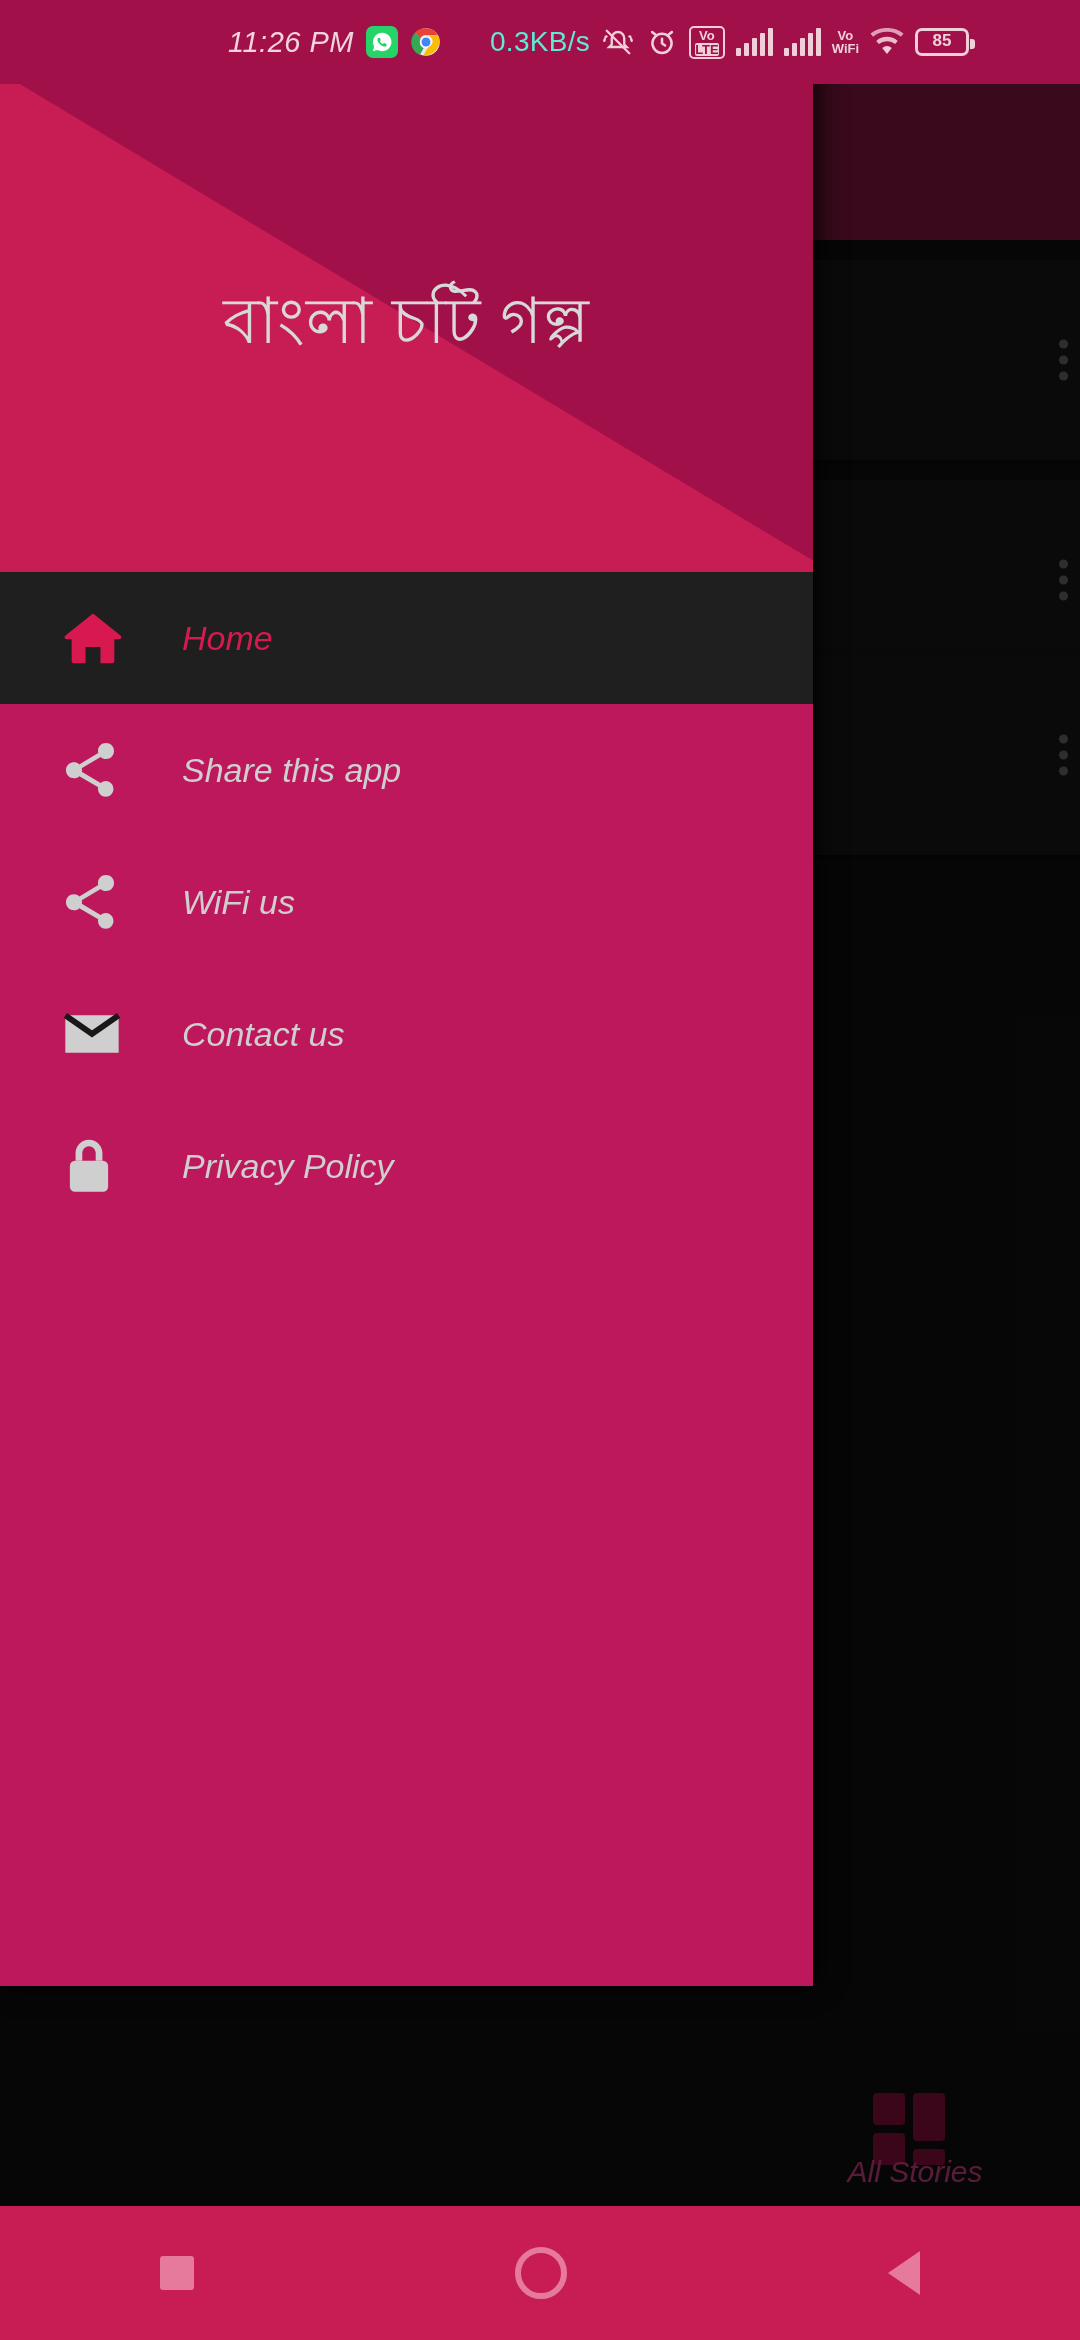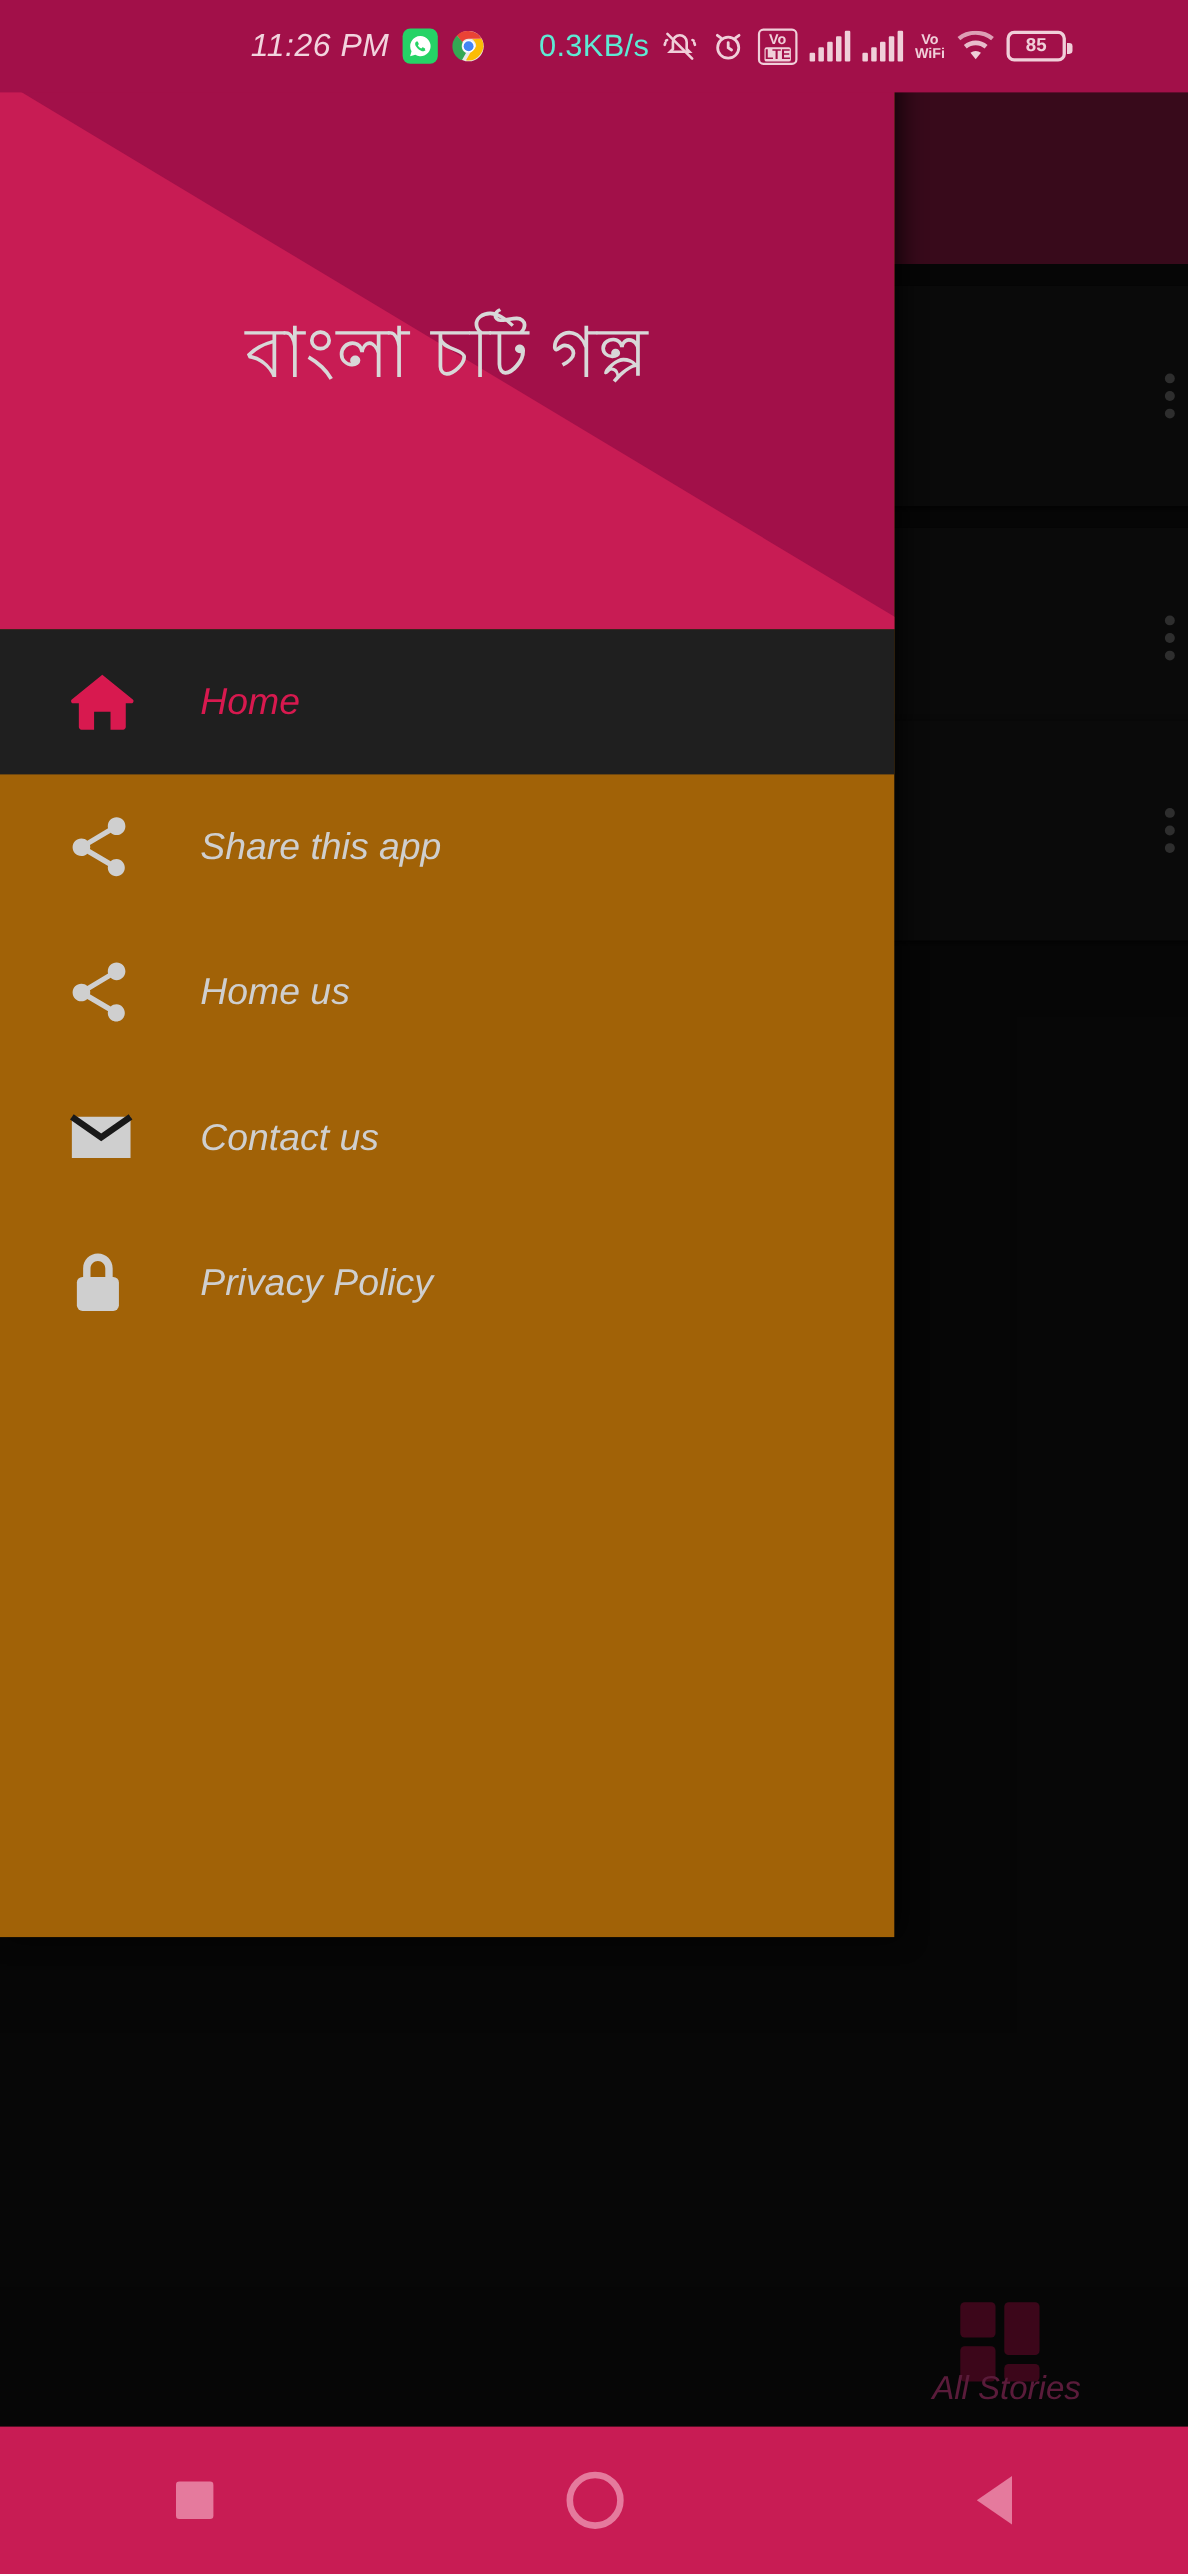--- a/index.html
+++ b/index.html
@@ -54,22 +54,22 @@
   .bg-fab-label {
     position:absolute; left:790px; top:2155px; width:250px; text-align:center;
     color:#ec4899; font-size:30px; font-style:italic;
   }
 
   
   .scrim { position:absolute; inset:0; background:rgba(0,0,0,0.62); }
 
   
   .drawer {
-    position:absolute; left:0; top:0; width:813px; height:1761px;
-    background:#a16207;
+    position:absolute; left:0; top:0; width:813px; height:1986px;
+    background:#be185d;
     box-shadow:6px 0 22px rgba(0,0,0,.75);
   }
   .drawer-header {
     position:relative; width:813px; height:572px; overflow:hidden;
     background:#a21049;
   }
   .hdr-band {
     position:absolute; left:-120px; top:0; width:1100px; height:900px;
     background:#c81c54;
     transform:rotate(31deg); transform-origin:0 0;
@@ -244,21 +244,21 @@
         </div>
         <div class="menu-label">Share this app</div>
       </div>
 
       <div class="menu-item">
         <div class="menu-icon">
           <svg width="64" height="64" viewBox="0 0 24 24" fill="#cfcfcf">
             <path d="M18 16.1c-.8 0-1.5.3-2 .8l-7.1-4.2c.1-.2.1-.5.1-.7s0-.5-.1-.7L16 7.1c.5.5 1.2.8 2 .8 1.7 0 3-1.3 3-3s-1.3-3-3-3-3 1.3-3 3c0 .2 0 .5.1.7L8 9.9c-.5-.5-1.2-.8-2-.8-1.7 0-3 1.3-3 3s1.3 3 3 3c.8 0 1.5-.3 2-.8l7.1 4.2c-.1.2-.1.4-.1.6 0 1.6 1.3 2.9 2.9 2.9s2.9-1.3 2.9-2.9-1.2-3-2.8-3z"></path>
           </svg>
         </div>
-        <div class="menu-label">Home us</div>
+        <div class="menu-label">WiFi us</div>
       </div>
 
       <div class="menu-item">
         <div class="menu-icon">
           <svg width="68" height="64" viewBox="0 0 24 24" fill="#cfcfcf">
             <path d="M2 5h20v14H2z"></path>
             <path d="M2 5l10 7 10-7" fill="none" stroke="#181818" stroke-width="2.2"></path>
           </svg>
         </div>
         <div class="menu-label">Contact us</div>

